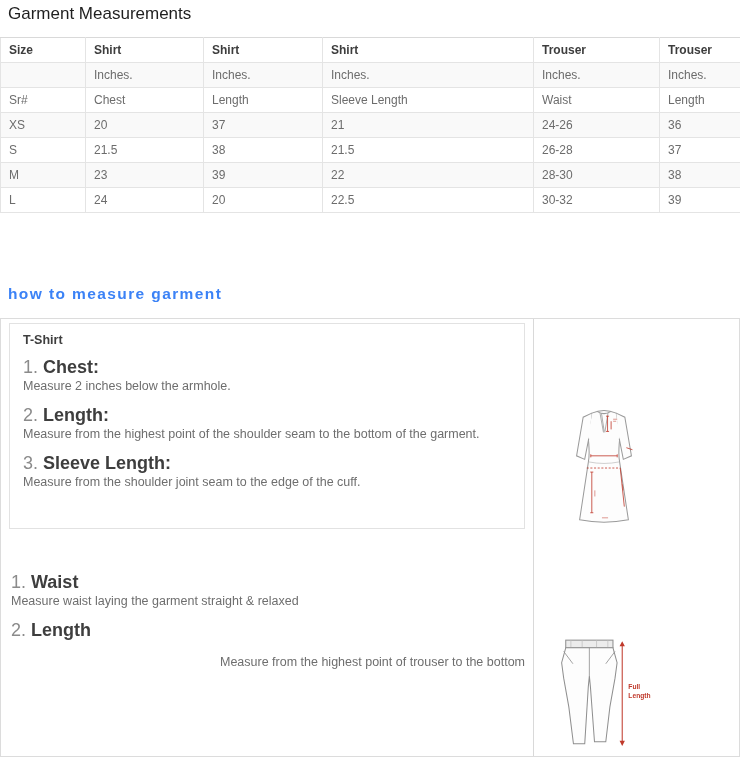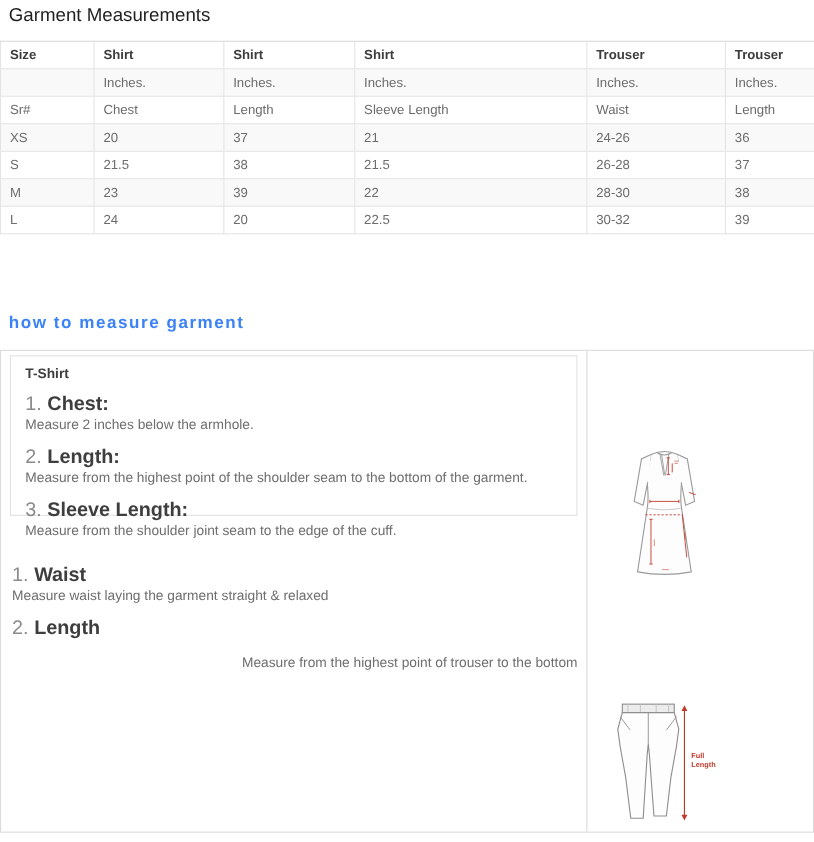--- a/index.html
+++ b/index.html
@@ -34,21 +34,21 @@
     font-size:15.5px; font-weight:600; letter-spacing:1.4px; color:#3b82f6;
     line-height:18px;
   }
   
   .measure-box {
     margin-top:15px; width:740px; height:439px;
     border:1px solid #dcdcdc; display:flex;
   }
   .measure-left { width:532px; padding:4px 8px 0 8px; }
   .tshirt-box {
-    border:1px solid #e2e2e2; height:146px; padding:9px 13px 0 13px;
+    border:1px solid #e2e2e2; height:206px; padding:9px 13px 0 13px;
   }
   .box-title { font-size:12.5px; font-weight:bold; color:#3e3e3e; }
   .step { margin-top:13px; }
   .step-label { font-size:18px; color:#8b8b8b; line-height:15px; margin-bottom:3px; }
   .step-label b { color:#3e3e3e; }
   .step-text { font-size:12.5px; color:#6e6e6e; line-height:17px; }
   .trouser-steps { margin-top:46px; padding-left:2px; }
   .trouser-steps .gap-text { margin-top:16px;text-align:right; }
   .measure-right { flex:1; border-left:1px solid #d9d9d9; position:relative; }
   .fig { position:absolute; }

